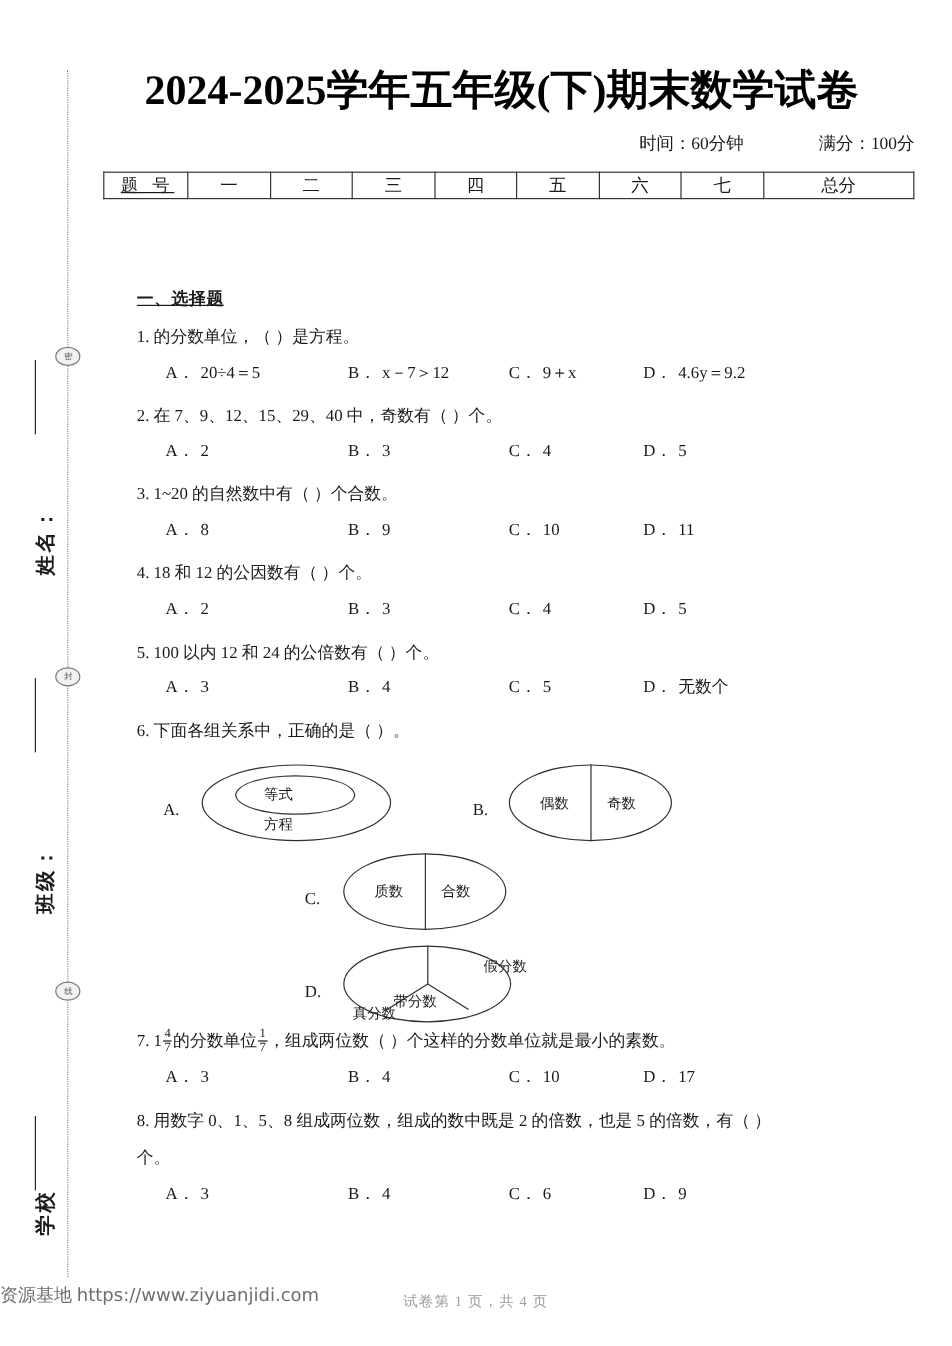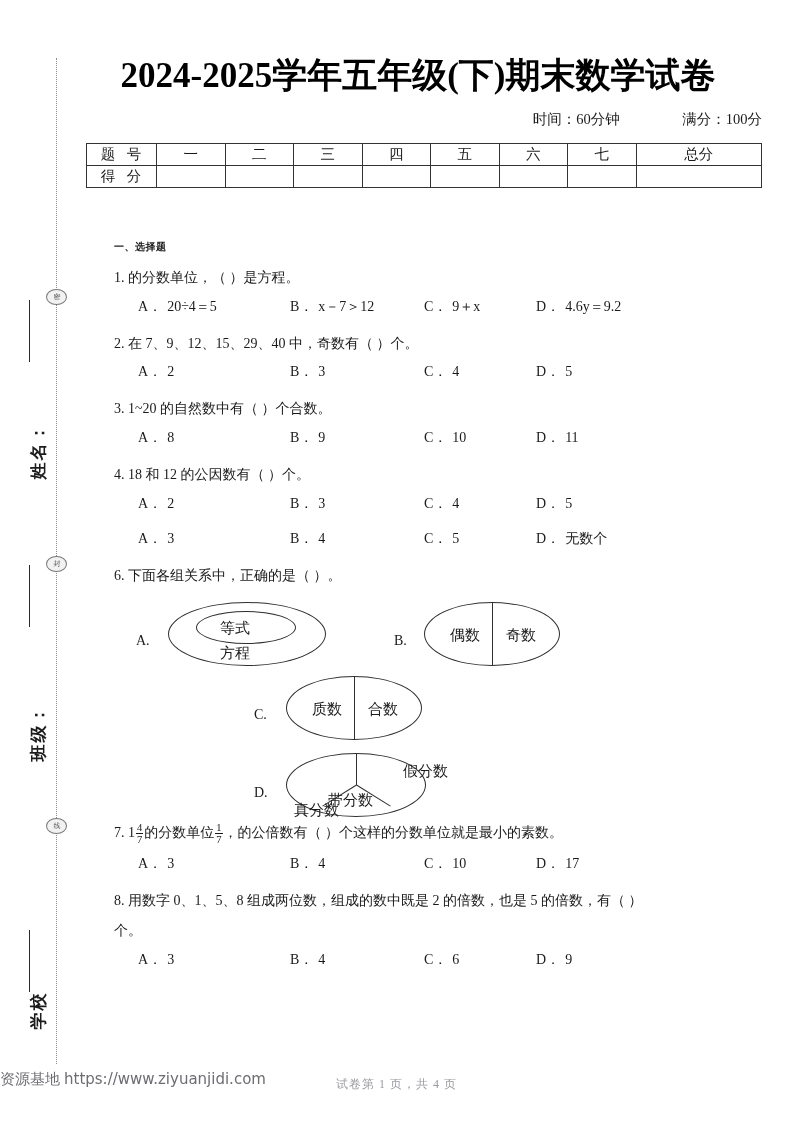--- a/index.html
+++ b/index.html
@@ -102,33 +102,35 @@
     height: 22px;
     text-align: center;
     vertical-align: middle;
     font-size: 14.5px;
     color: #1a1a1a;
   }
   #score-table td.label {
     width: 70px;
     letter-spacing: 4px;
     padding-left: 4px;
+    text-decoration: underline;
   }
 
   
   #content {
     position: absolute;
     left: 114px; top: 240px;
     width: 648px;
   }
   .section-heading {
-    font-size: 10px;
+    font-size: 14px;
     font-weight: bold;
     margin: 0 0 13px 0;
     letter-spacing: 0.5px;
+    text-decoration: underline;
   }
   .q-stem {
     font-size: 14px;
     line-height: 1.55;
     margin: 0 0 9px 0;
   }
   .q-stem.wrap { width: 620px; }
   .q-cont {
     font-size: 14px;
     line-height: 1.55;
@@ -173,21 +175,21 @@
     position: absolute;
     font-size: 14px;
   }
   .ell {
     position: absolute;
     border: 1px solid #2f2f2f;
     border-radius: 50%;
   }
   .ell-txt {
     position: absolute;
-    font-size: 15px;
+    font-size: 12px;
     white-space: nowrap;
     color: #1a1a1a;
   }
   .divider-v {
     position: absolute;
     width: 0;
     border-left: 1px solid #2f2f2f;
   }
   .divider-y {
     position: absolute;
@@ -248,31 +250,20 @@
     <td class="label">题 号</td>
     <td>一</td>
     <td>二</td>
     <td>三</td>
     <td>四</td>
     <td>五</td>
     <td>六</td>
     <td>七</td>
     <td>总分</td>
   </tr>
-  <tr>
-    <td class="label">得 分</td>
-    <td></td>
-    <td></td>
-    <td></td>
-    <td></td>
-    <td></td>
-    <td></td>
-    <td></td>
-    <td></td>
-  </tr>
 </tbody>
   </table>
 
 <div id="content">
 
   <div class="section-heading">一、选择题</div>
 
   <div class="q-stem">
     <span>1.</span>
     <span>的分数单位，（    ）是方程。</span>
@@ -310,20 +301,24 @@
     <span>4.</span>
     <span>18 和 12 的公因数有（    ）个。</span>
   </div>
   <div class="options">
     <span class="opt opt-a"><span class="opt-lab">A．</span><span>2</span></span>
     <span class="opt opt-b"><span class="opt-lab">B．</span><span>3</span></span>
     <span class="opt opt-c"><span class="opt-lab">C．</span><span>4</span></span>
     <span class="opt opt-d"><span class="opt-lab">D．</span><span>5</span></span>
   </div>
 
+  <div class="q-stem">
+    <span>5.</span>
+    <span>100 以内 12 和 24 的公倍数有（    ）个。</span>
+  </div>
   <div class="options">
     <span class="opt opt-a"><span class="opt-lab">A．</span><span>3</span></span>
     <span class="opt opt-b"><span class="opt-lab">B．</span><span>4</span></span>
     <span class="opt opt-c"><span class="opt-lab">C．</span><span>5</span></span>
     <span class="opt opt-d"><span class="opt-lab">D．</span><span>无数个</span></span>
   </div>
 
   <div class="q-stem">
     <span>6.</span>
     <span>下面各组关系中，正确的是（    ）。</span>
@@ -363,21 +358,21 @@
   </div>
 
   <div class="q-stem">
     <span>7.</span>
     <span class="mixed-int">1</span><span class="frac">
         <span class="num">4</span>
         <span class="den">7</span>
       </span><span>的分数单位</span><span class="frac">
         <span class="num">1</span>
         <span class="den">7</span>
-      </span><span>，的公倍数有（    ）个这样的分数单位就是最小的素数。</span>
+      </span><span>，组成两位数（    ）个这样的分数单位就是最小的素数。</span>
   </div>
   <div class="options">
     <span class="opt opt-a"><span class="opt-lab">A．</span><span>3</span></span>
     <span class="opt opt-b"><span class="opt-lab">B．</span><span>4</span></span>
     <span class="opt opt-c"><span class="opt-lab">C．</span><span>10</span></span>
     <span class="opt opt-d"><span class="opt-lab">D．</span><span>17</span></span>
   </div>
 
   <div class="q-stem wrap">
     <span>8.</span>

